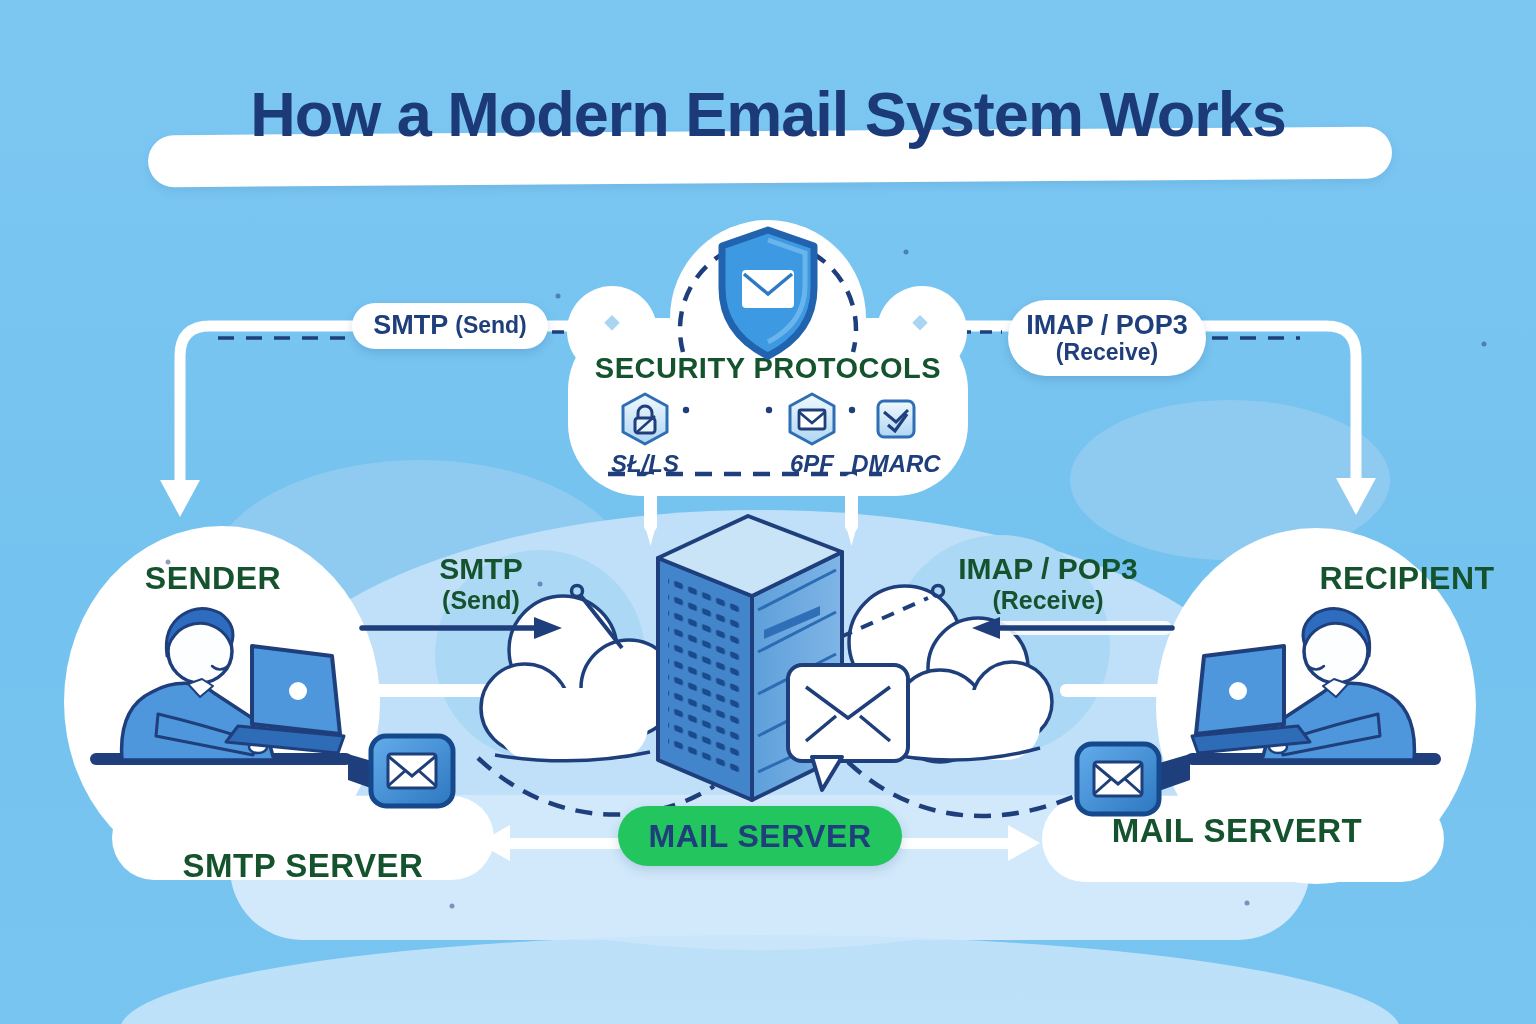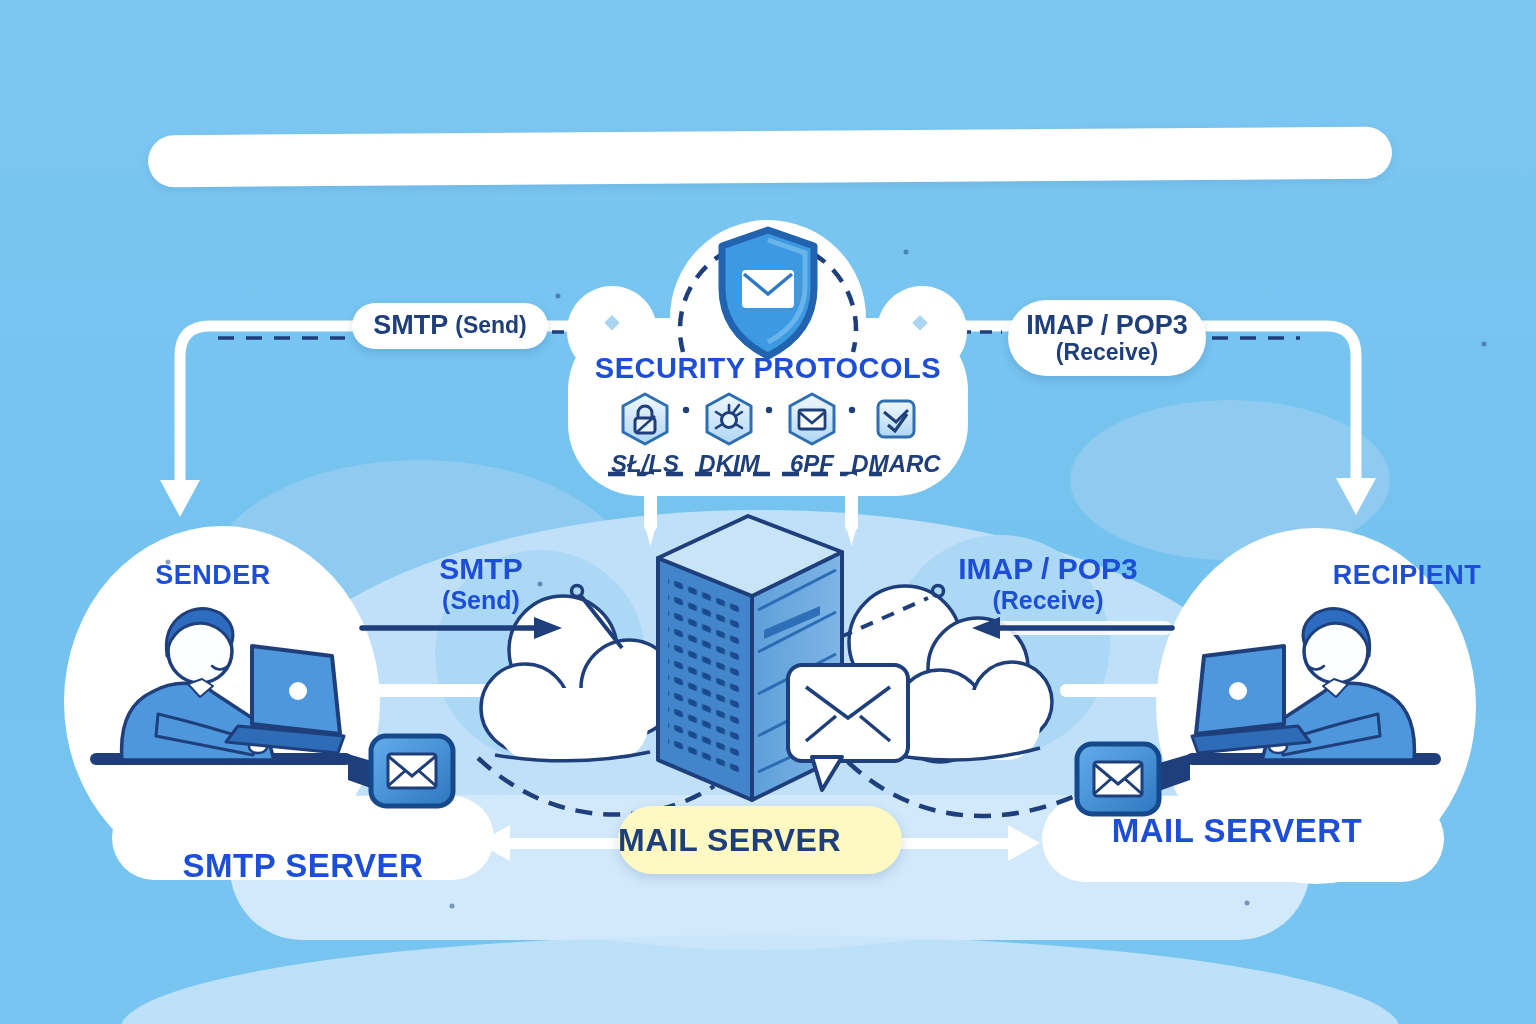--- a/index.html
+++ b/index.html
@@ -3,21 +3,21 @@
 <meta charset="utf-8">
 <style>
   html,body{margin:0;padding:0;}
   body{
     width:1536px;height:1024px;overflow:hidden;position:relative;
     font-family:"Liberation Sans",sans-serif;
     background:linear-gradient(180deg,#7CC7F2 0%,#74C2EF 60%,#79C5F1 100%);
   }
   #stage{position:absolute;inset:0;width:1536px;height:1024px;}
   #bg{position:absolute;left:0;top:0;z-index:0;}
-  .ov{position:absolute;z-index:2;color:#1d4ed8;}
+  .ov{position:absolute;z-index:2;color:#14532d;}
   .ctr{transform:translateX(-50%);text-align:center;white-space:nowrap;}
   .title-bar{
     position:absolute;left:148px;top:131px;width:1244px;height:52px;
     background:#fff;border-radius:26px;z-index:1;transform:rotate(-0.4deg);
     box-shadow:0 4px 10px rgba(25,70,130,.10);
   }
   h1.title{
     position:absolute;left:768px;top:78px;margin:0;z-index:2;
     font-size:63px;font-weight:800;letter-spacing:-1px;color:#1C3A78;
     transform:translateX(-50%);white-space:nowrap;
@@ -25,27 +25,27 @@
   .pill{
     position:absolute;z-index:3;background:#fff;border-radius:999px;
     display:flex;flex-direction:column;align-items:center;justify-content:center;
     box-shadow:0 4px 10px rgba(25,70,130,.18);color:#1E3F7C;
   }
   .pill .l1{font-size:27px;font-weight:800;line-height:1.1;}
   .pill .l2{font-size:23px;font-weight:600;line-height:1.1;}
   .sec-head{font-size:29px;font-weight:800;letter-spacing:.5px;}
   .hex-item{position:absolute;z-index:3;width:110px;display:flex;flex-direction:column;align-items:center;transform:translateX(-50%);}
   .hex-item .lbl{font-size:24px;font-weight:800;color:#1E3F7C;margin-top:4px;white-space:nowrap;font-style:italic;}
-  .node-lbl{font-size:27px;font-weight:800;letter-spacing:.5px;}
+  .node-lbl{font-size:32px;font-weight:800;letter-spacing:.5px;}
   .srv-lbl{font-size:33px;font-weight:800;letter-spacing:.5px;}
   .mid-proto{font-size:30px;font-weight:800;}
   .mid-mode{font-size:25px;font-weight:600;}
   .mail-pill{
-    position:absolute;left:618px;top:806px;width:284px;height:68px;z-index:3;
-    background:#fef9c3;border-radius:34px;display:flex;align-items:center;
+    position:absolute;left:618px;top:806px;width:284px;height:60px;z-index:3;
+    background:#22c55e;border-radius:34px;display:flex;align-items:center;justify-content:center;
     box-shadow:0 4px 12px rgba(25,70,130,.18);
   }
   .mail-pill span{font-size:32px;font-weight:800;color:#1E3F7C;letter-spacing:.5px;}
   .icon-abs{position:absolute;z-index:3;}
   .mirror{transform:scaleX(-1);}
 </style>
 </head>
 <body>
 
 <div id="stage">
@@ -207,20 +207,21 @@
         <circle cx="1192" cy="344" r="3"></circle>
     <circle cx="452" cy="906" r="2.5"></circle>
         <circle cx="1247" cy="903" r="2.5"></circle>
         <circle cx="168" cy="562" r="2.5"></circle>
     <circle cx="1484" cy="344" r="2.5"></circle>
         <circle cx="540" cy="584" r="2.5"></circle>
   </g>
 </svg>
 
 <div class="title-bar"></div>
+<h1 class="title">How a Modern Email System Works</h1>
 
 <div class="pill" style="left:352px;top:303px;width:196px;height:46px;flex-direction:row;gap:7px;">
   <span class="l1">SMTP</span>
   <span class="l2">(Send)</span>
 </div>
 <div class="pill" style="left:1008px;top:300px;width:198px;height:76px;">
   <span class="l1">IMAP / POP3</span>
   <span class="l2">(Receive)</span>
 </div>
 
@@ -236,35 +237,20 @@
 <div class="hex-item" style="left:645px;top:392px;">
   <svg width="54" height="54" viewBox="0 0 54 54">
     <polygon points="27,2 49,14 49,40 27,52 5,40 5,14" fill="url(#hexGrad)" stroke="#2E6FB4" stroke-width="3" stroke-linejoin="round"></polygon>
     <path d="M20,26 V21 a7,7 0 0 1 14,0 v5" fill="none" stroke="#1E3F7C" stroke-width="3"></path>
     <rect x="17" y="26" width="20" height="15" rx="3" fill="#E8F3FC" stroke="#1E3F7C" stroke-width="3"></rect>
     <line x1="19" y1="40" x2="37" y2="24" stroke="#1E3F7C" stroke-width="2.5"></line>
   </svg>
   <div class="lbl">SŁ/LS</div>
 </div>
 
-<div class="hex-item" style="left:729px;top:392px;">
-  <svg width="54" height="54" viewBox="0 0 54 54">
-    <polygon points="27,2 49,14 49,40 27,52 5,40 5,14" fill="url(#hexGrad)" stroke="#2E6FB4" stroke-width="3" stroke-linejoin="round"></polygon>
-    <circle cx="27" cy="28" r="7.5" fill="#E8F3FC" stroke="#1E3F7C" stroke-width="3"></circle>
-    <g stroke="#1E3F7C" stroke-width="2.6" stroke-linecap="round">
-      <line x1="27" y1="20.5" x2="27" y2="13"></line>
-          <line x1="33.5" y1="24" x2="40" y2="20"></line>
-      <line x1="33.5" y1="32" x2="40" y2="36"></line>
-          <line x1="20.5" y1="24" x2="14" y2="20"></line>
-      <line x1="20.5" y1="32" x2="14" y2="36"></line>
-          <line x1="31" y1="21" x2="37" y2="13"></line>
-    </g>
-  </svg>
-  <div class="lbl">DKIM</div>
-</div>
 
 <div class="hex-item" style="left:812px;top:392px;text-align:right;">
   <svg width="54" height="54" viewBox="0 0 54 54">
     <polygon points="27,2 49,14 49,40 27,52 5,40 5,14" fill="url(#hexGrad)" stroke="#2E6FB4" stroke-width="3" stroke-linejoin="round"></polygon>
     <rect x="14" y="18" width="26" height="19" rx="2" fill="#FFFFFF" stroke="#1E3F7C" stroke-width="2.8"></rect>
     <path d="M14,20 L27,31 L40,20" fill="none" stroke="#1E3F7C" stroke-width="2.8"></path>
   </svg>
   <div class="lbl">6PF</div>
 </div>
 

